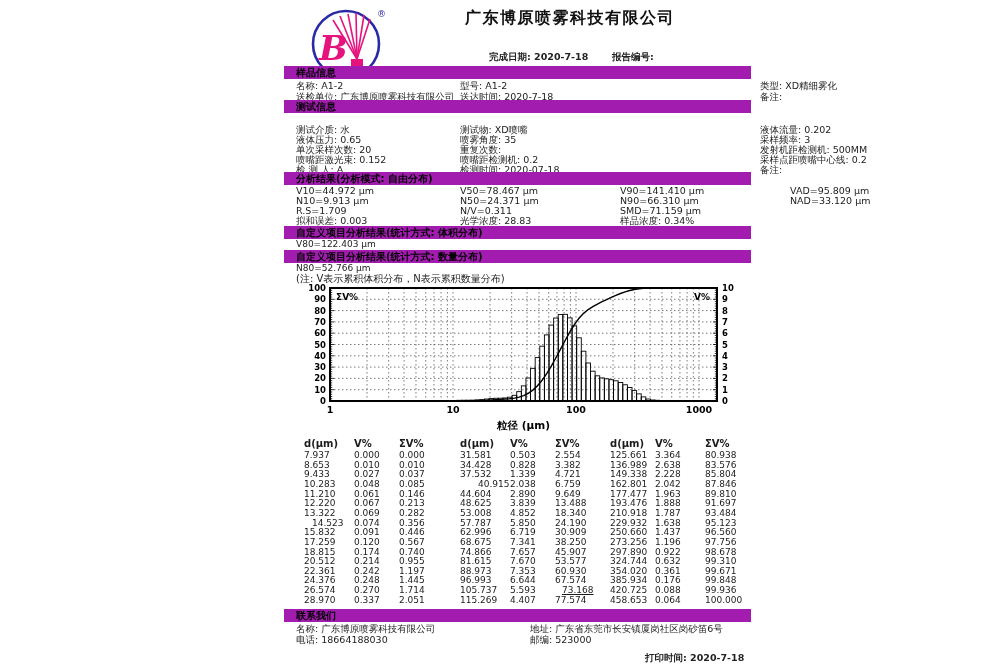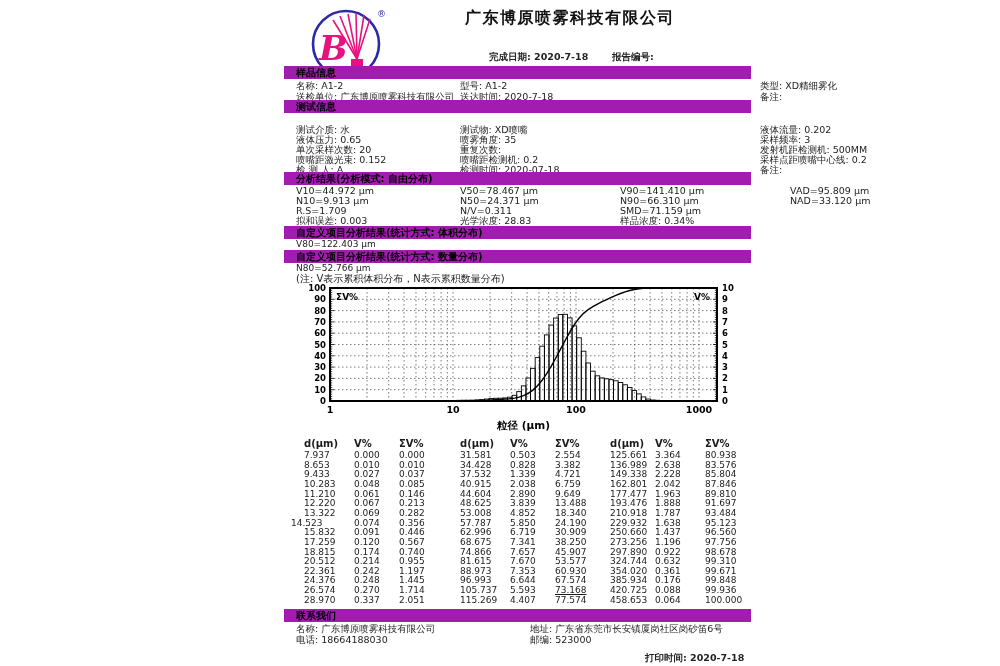--- a/index.html
+++ b/index.html
@@ -385,21 +385,21 @@
       <span class="tcell" style="left: 226px;">1.339</span>
       <span class="tcell" style="left: 271px;">4.721</span>
       <span class="tcell" style="left: 326px;">149.338</span>
       <span class="tcell" style="left: 371px;">2.228</span>
       <span class="tcell" style="left: 421px;">85.804</span>
     </div>
     <div class="trow" style="top: 40.95px;">
       <span class="tcell" style="left: 20px;">10.283</span>
       <span class="tcell" style="left: 70px;">0.048</span>
       <span class="tcell" style="left: 115px;">0.085</span>
-      <span class="tcell" style="left: 176px;">40.915</span>
+      <span class="tcell" style="left: 194px;">40.915</span>
       <span class="tcell" style="left: 226px;">2.038</span>
       <span class="tcell" style="left: 271px;">6.759</span>
       <span class="tcell" style="left: 326px;">162.801</span>
       <span class="tcell" style="left: 371px;">2.042</span>
       <span class="tcell" style="left: 421px;">87.846</span>
     </div>
     <div class="trow" style="top: 50.6px;">
       <span class="tcell" style="left: 20px;">11.210</span>
       <span class="tcell" style="left: 70px;">0.061</span>
       <span class="tcell" style="left: 115px;">0.146</span>
@@ -426,21 +426,21 @@
       <span class="tcell" style="left: 70px;">0.069</span>
       <span class="tcell" style="left: 115px;">0.282</span>
       <span class="tcell" style="left: 176px;">53.008</span>
       <span class="tcell" style="left: 226px;">4.852</span>
       <span class="tcell" style="left: 271px;">18.340</span>
       <span class="tcell" style="left: 326px;">210.918</span>
       <span class="tcell" style="left: 371px;">1.787</span>
       <span class="tcell" style="left: 421px;">93.484</span>
     </div>
     <div class="trow" style="top: 79.55px;">
-      <span class="tcell" style="left: 7px;">14.523</span>
+      <span class="tcell" style="left: 28px;">14.523</span>
       <span class="tcell" style="left: 70px;">0.074</span>
       <span class="tcell" style="left: 115px;">0.356</span>
       <span class="tcell" style="left: 176px;">57.787</span>
       <span class="tcell" style="left: 226px;">5.850</span>
       <span class="tcell" style="left: 271px;">24.190</span>
       <span class="tcell" style="left: 326px;">229.932</span>
       <span class="tcell" style="left: 371px;">1.638</span>
       <span class="tcell" style="left: 421px;">95.123</span>
     </div>
     <div class="trow" style="top: 89.2px;">
@@ -508,21 +508,21 @@
       <span class="tcell" style="left: 326px;">385.934</span>
       <span class="tcell" style="left: 371px;">0.176</span>
       <span class="tcell" style="left: 421px;">99.848</span>
     </div>
     <div class="trow" style="top: 147.1px;">
       <span class="tcell" style="left: 20px;">26.574</span>
       <span class="tcell" style="left: 70px;">0.270</span>
       <span class="tcell" style="left: 115px;">1.714</span>
       <span class="tcell" style="left: 176px;">105.737</span>
       <span class="tcell" style="left: 226px;">5.593</span>
-      <span class="tcell" style="left: 271px; text-decoration: underline;">73.168</span>
+      <span class="tcell" style="left: 278px; text-decoration: underline;">73.168</span>
       <span class="tcell" style="left: 326px;">420.725</span>
       <span class="tcell" style="left: 371px;">0.088</span>
       <span class="tcell" style="left: 421px;">99.936</span>
     </div>
     <div class="trow" style="top: 156.75px;">
       <span class="tcell" style="left: 20px;">28.970</span>
       <span class="tcell" style="left: 70px;">0.337</span>
       <span class="tcell" style="left: 115px;">2.051</span>
       <span class="tcell" style="left: 176px;">115.269</span>
       <span class="tcell" style="left: 226px;">4.407</span>

